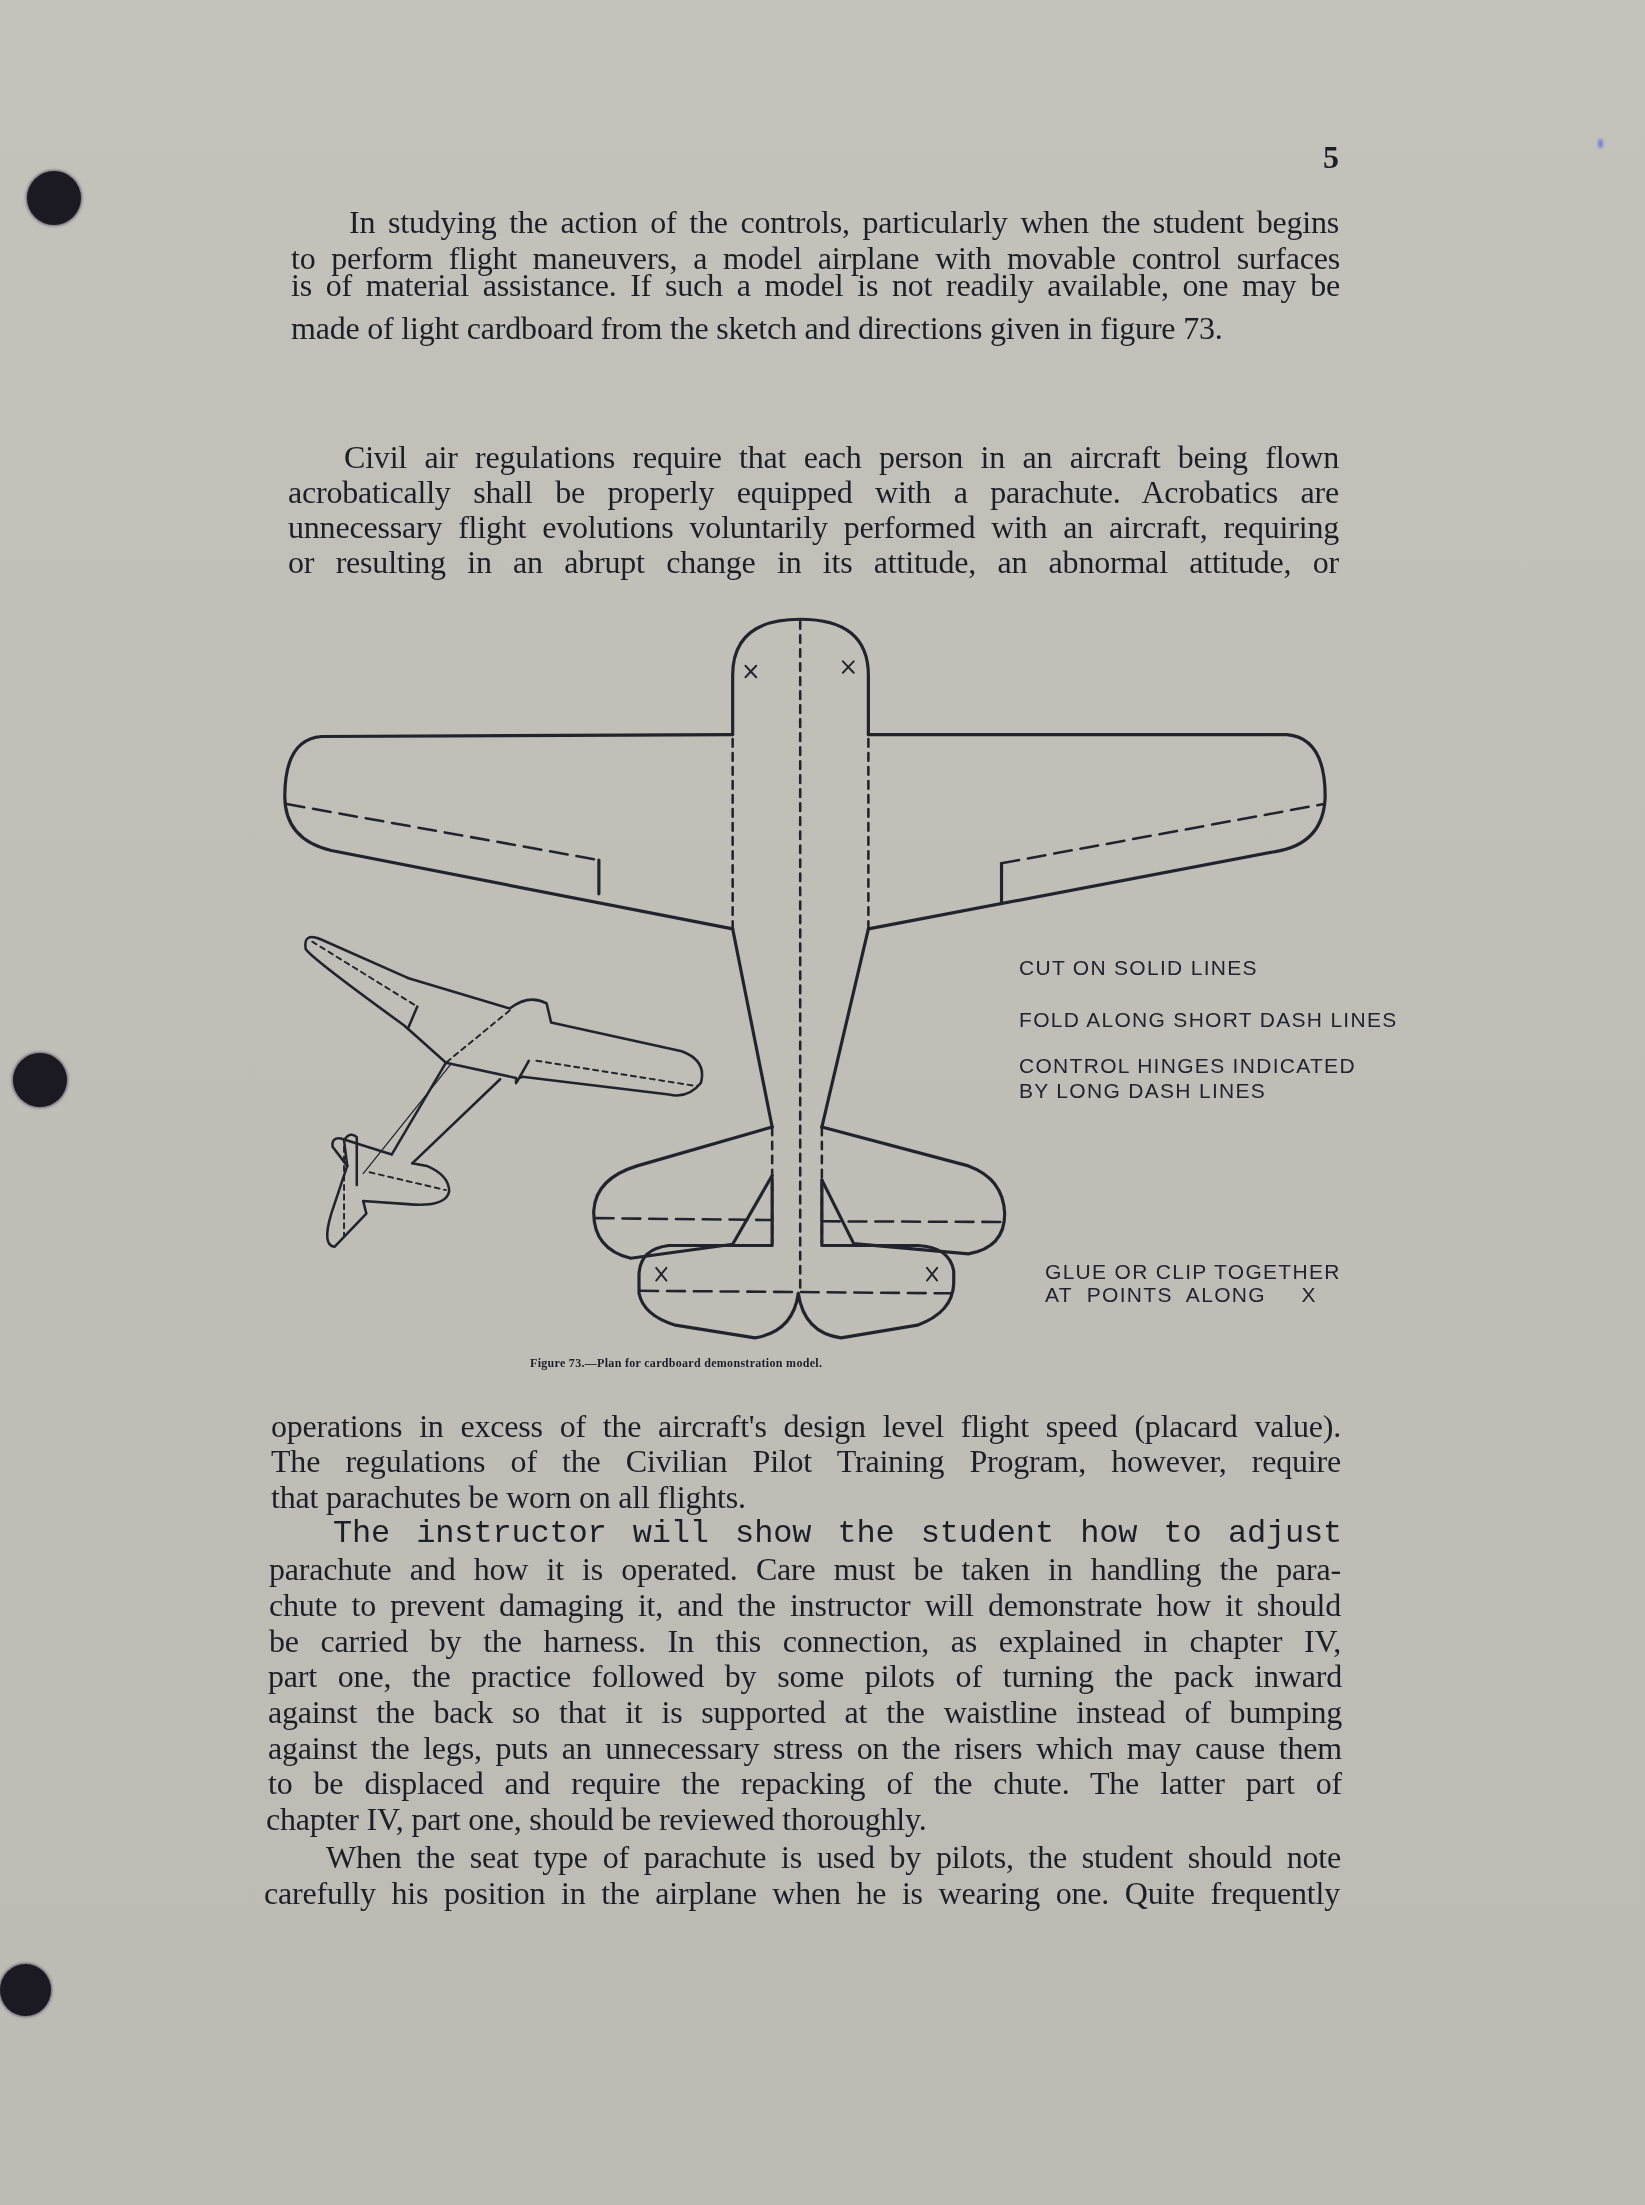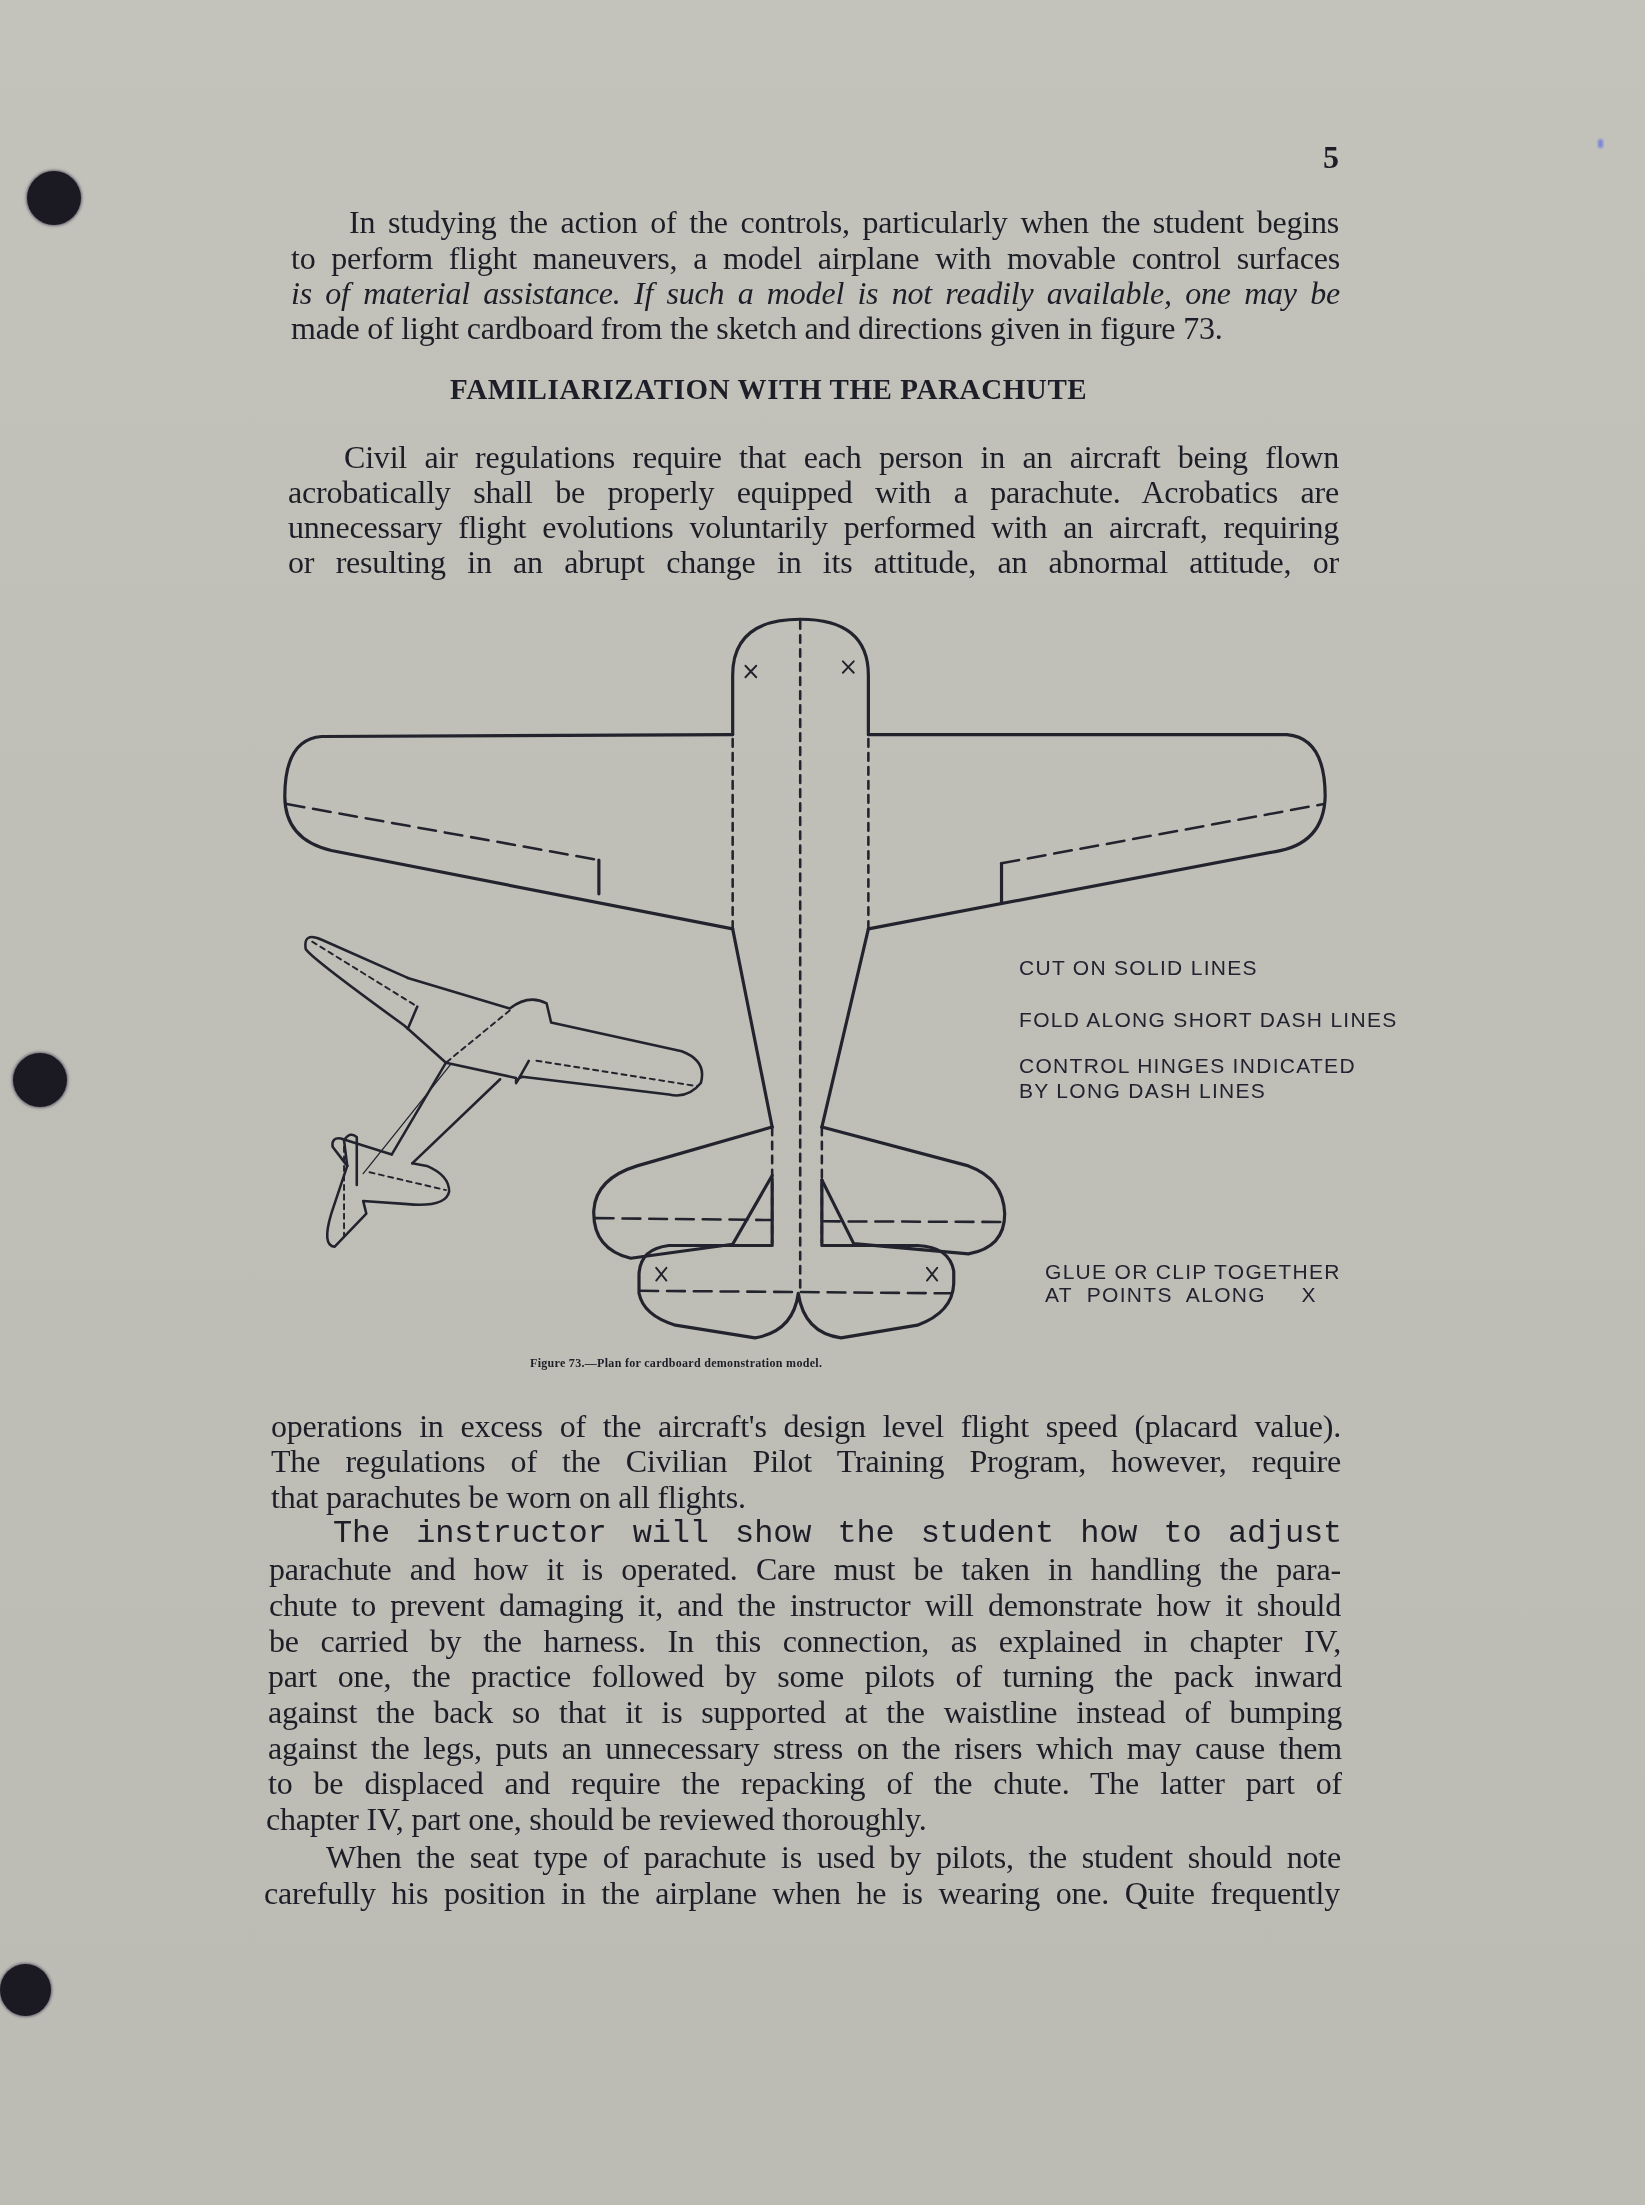--- a/index.html
+++ b/index.html
@@ -22,25 +22,24 @@
   <div class="hole" style="left:27px;top:171px;width:54px;height:54px;"></div>
   <div class="hole" style="left:12.7px;top:1053px;width:54px;height:54px;"></div>
   <div class="hole" style="left:0px;top:1964px;width:51px;height:52px;"></div>
   <div class="bluespeck"></div>
 
   <div class="pagenum">5</div>
 
   <div>
     <div class="line" style="left: 349px; top: 205px; width: 990px; white-space: normal; height: 35px; overflow: hidden;">In studying the action of the controls, particularly when the student begins</div>
     <div class="line" style="left: 291px; top: 241px; width: 1049px; white-space: normal; height: 35px; overflow: hidden;">to perform flight maneuvers, a model airplane with movable control surfaces</div>
-    <div class="line" style="left: 291px; top: 276px; width: 1049px; white-space: normal; height: 35px; overflow: hidden; font-style: italic;">is of material assistance.  If such a model is not readily available, one may be</div>
+    <div class="line" style="left: 291px; top: 268px; width: 1049px; white-space: normal; height: 35px; overflow: hidden;">is of material assistance.  If such a model is not readily available, one may be</div>
     <div class="line" style="left: 291px; top: 311px; width: auto; text-align-last: left;">made of light cardboard from the sketch and directions given in figure 73.</div>
   </div>
 
-  <div class="heading">FAMILIARIZATION WITH THE PARACHUTE</div>
 
   <div>
     <div class="line" style="left: 344px; top: 440px; width: 995px; white-space: normal; height: 35px; overflow: hidden;">Civil air regulations require that each person in an aircraft being flown</div>
     <div class="line" style="left: 288px; top: 475px; width: 1051px; white-space: normal; height: 35px; overflow: hidden;">acrobatically shall be properly equipped with a parachute.  Acrobatics are</div>
     <div class="line" style="left: 288px; top: 510px; width: 1051px; white-space: normal; height: 35px; overflow: hidden;">unnecessary flight evolutions voluntarily performed with an aircraft, requiring</div>
     <div class="line" style="left: 288px; top: 545px; width: 1051px; white-space: normal; height: 35px; overflow: hidden;">or resulting in an abrupt change in its attitude, an abnormal attitude, or</div>
   </div>
 
   <svg class="fig" width="1645" height="2205" fill="none" stroke="#23232e" stroke-width="5" stroke-linecap="round" stroke-linejoin="round" viewBox="0 0 2582 3461">
 

